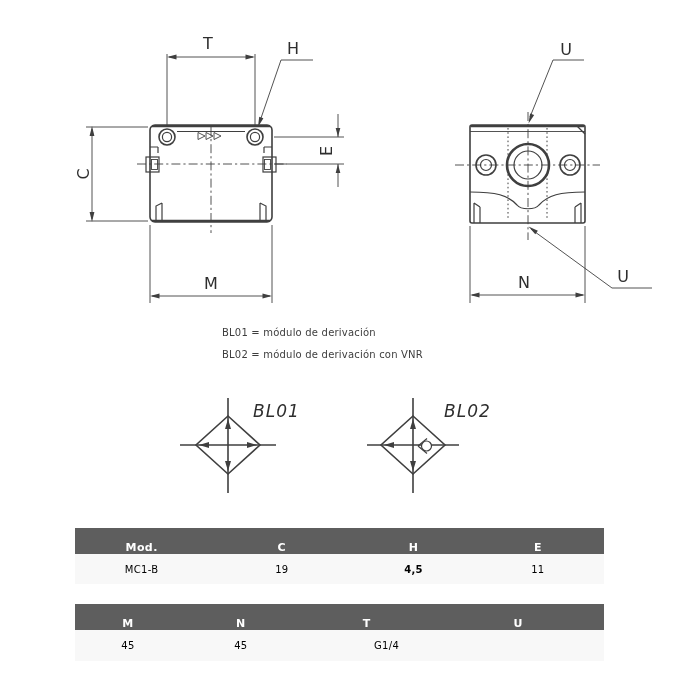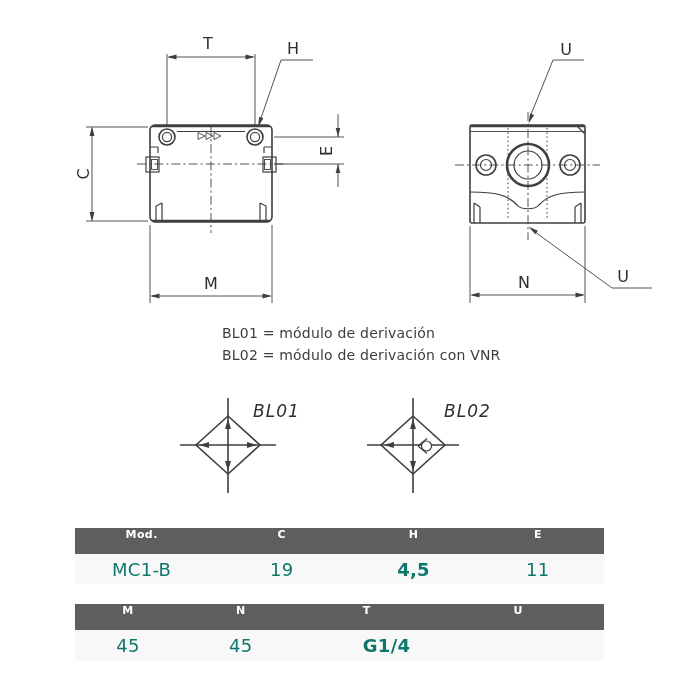--- a/index.html
+++ b/index.html
@@ -13,29 +13,29 @@
   svg line, svg path, svg rect, svg circle, svg polyline{stroke:var(--drawing-line);fill:none;}
   .thick{stroke-width:2.3px;} .med{stroke-width:1.6px;} .lt{stroke-width:1.2px;}
   .thin{stroke-width:0.9px;} .dashdot{stroke-width:0.9px;stroke-dasharray:9 3 2.2 3;}
   .hidden-dots{stroke-width:1px;stroke-dasharray:1.6 2.6;}
   .arrow{fill:var(--drawing-line);stroke:none;}
   .wf{fill:#ffffff;}
   text{fill:#2e2e2e;stroke:none;font-family:"DejaVu Sans","Liberation Sans",sans-serif;}
   .dimlabel{font-size:16px;}
   .symlabel{font-size:17px;font-style:italic;font-weight:500;letter-spacing:1px;}
   .notes{position:absolute;left:222px;top:322px;color:var(--text);
-         font-size:14px;line-height:22px;letter-spacing:.2px;}
+         font-size:10px;line-height:22px;letter-spacing:.2px;}
   .spec-table{position:absolute;left:75px;width:529px;}
-  .t-header{display:flex;height:26px;background:var(--table-header-bg);align-items:flex-start;}
+  .t-header{display:flex;height:26px;background:var(--table-header-bg);align-items:flex-end;}
   .t-row{display:flex;height:30px;background:var(--table-row-bg);align-items:center;}
   .t-header .cell{color:var(--table-header-text);font-size:11px;font-weight:bold;letter-spacing:.4px;}
-  .t-row .cell{color:#0f766e;font-size:18px;letter-spacing:.3px;}
+  .t-row .cell{color:#000000;font-size:10px;letter-spacing:.3px;}
   .cell{text-align:center;}
   .t1c1{width:25.2%;} .t1c2{width:27.8%;} .t1c3{width:22%;font-weight:bold;} .t1c4{width:25%;}
-  .t2c1{width:20%;} .t2c2{width:22.7%;} .t2c3{width:24.9%;} .t2c4{width:32.4%;font-weight:bold;}
+  .t2c1{width:20%;} .t2c2{width:22.7%;} .t2c3{width:24.9%;} .t2c4{width:32.4%;}
 </style>
 </head>
 <body>
 
 <div id="canvas">
 
   <svg style="left:60px;top:25px;" width="300" height="285" viewBox="60 25 300 285">
     <g>
       <rect class="med" x="150" y="125" width="122" height="97" rx="5"></rect>
       <line class="thick" x1="152" y1="126.2" x2="270" y2="126.2"></line>

